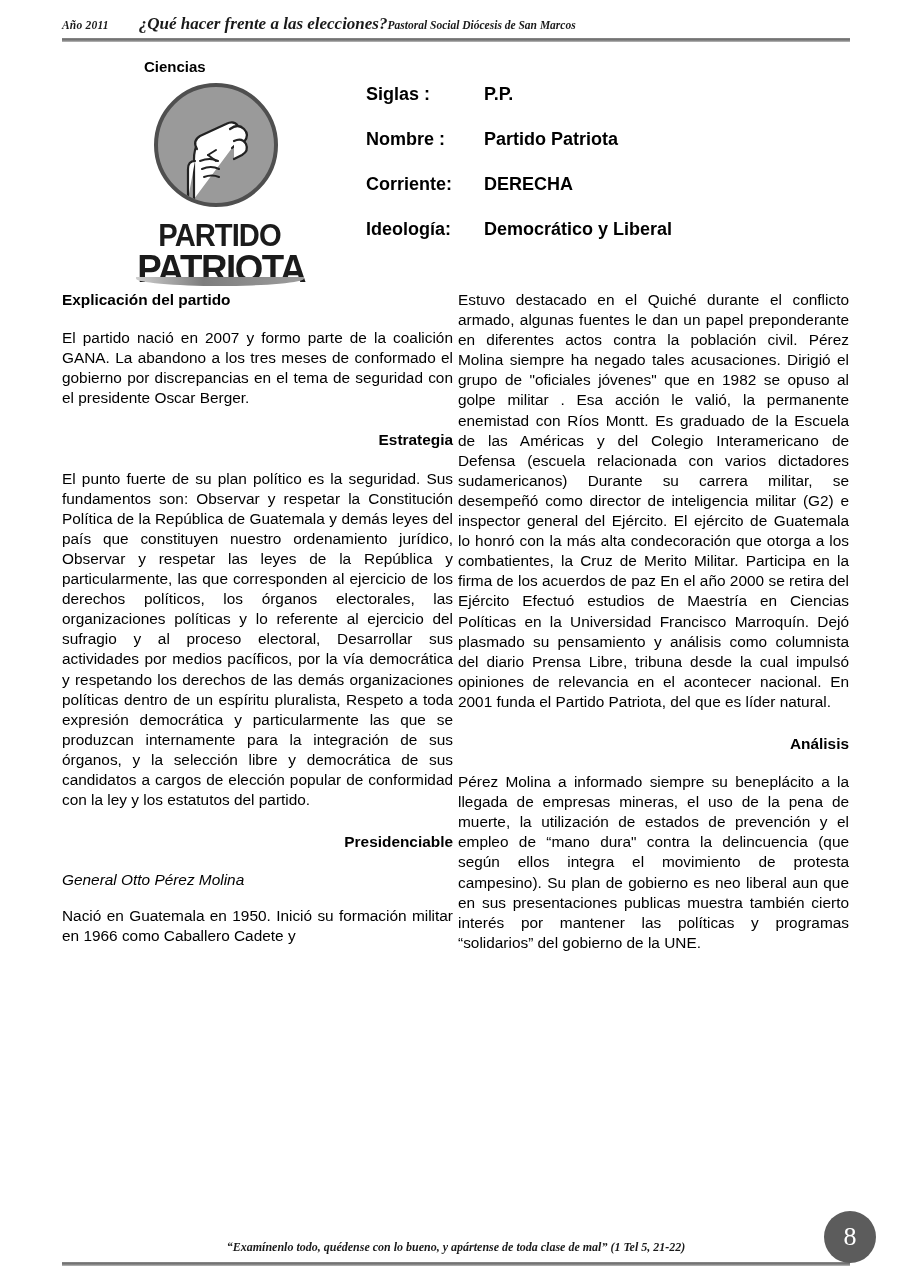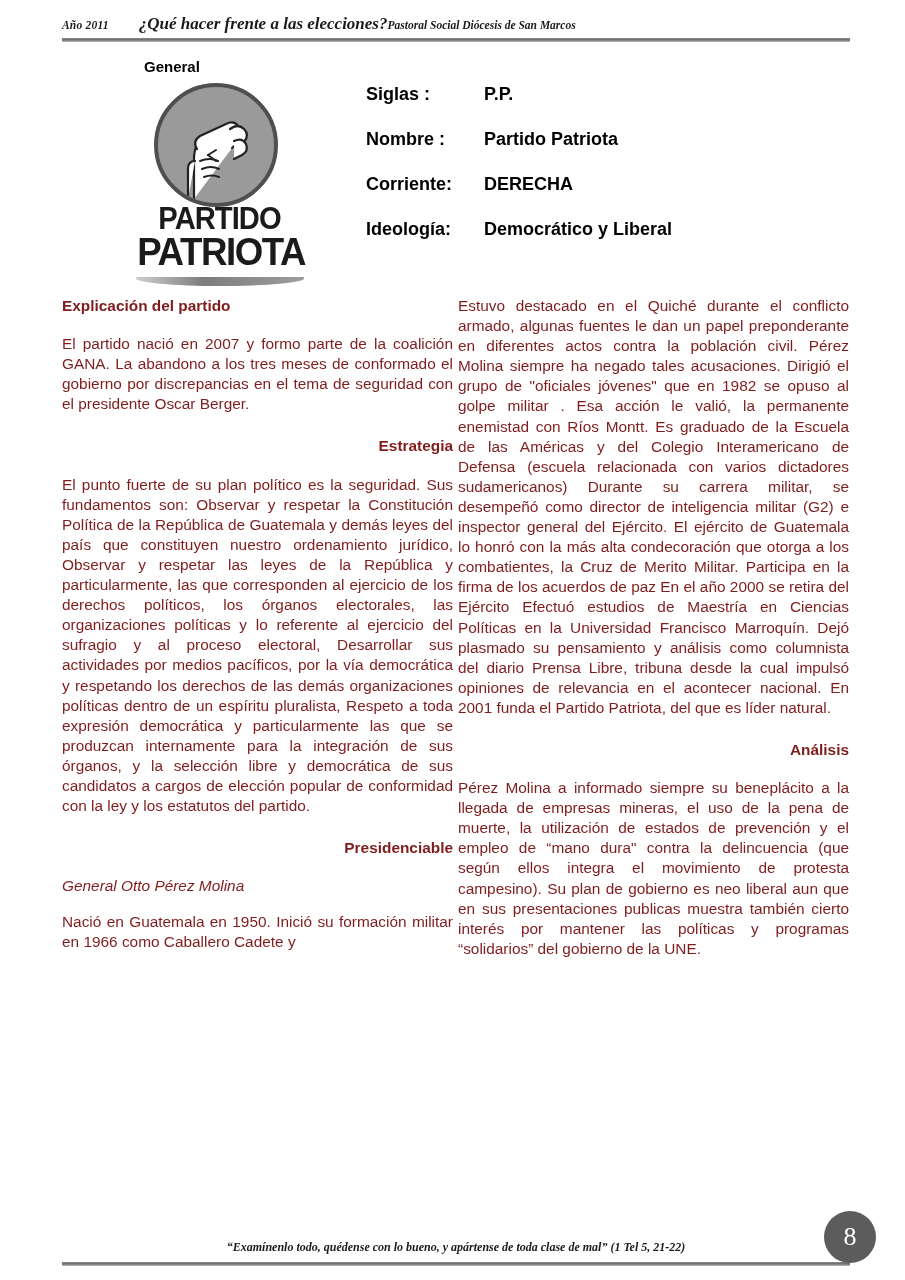--- a/index.html
+++ b/index.html
@@ -109,21 +109,21 @@
   }
   .logo-fist {
     position: absolute;
     left: 50%;
     top: 16px;
     transform: translateX(-50%);
   }
   .logo-wordmark {
     position: absolute;
     left: 0;
-    top: 124px;
+    top: 141px;
     width: 175px;
     text-align: center;
     font-family: "Liberation Sans Narrow", "Liberation Sans", sans-serif;
     font-weight: bold;
     color: #1b1b1b;
     line-height: 0.92;
   }
   .wm1 {
     font-size: 31px;
     letter-spacing: -1px;
@@ -160,26 +160,26 @@
     font-size: 18px;
     font-weight: bold;
     color: #000;
   }
   .pi-label { width: 118px; flex: 0 0 118px; white-space: nowrap; }
   .pi-value { white-space: nowrap; }
 
   
   .col {
     position: absolute;
-    top: 296px;
+    top: 290px;
     width: 391px;
     font-size: 15.4px;
     line-height: 1.305;
     text-align: justify;
-    color: #7f1d1d;
+    color: #000000;
   }
   .col-left  { left: 62px; }
   .col-right { left: 458px; }
 
   .col p {
     margin: 0 0 16px 0;
     text-align: justify;
   }
   .col p.tight { margin-bottom: 0; }
   .col h2 {
@@ -245,21 +245,21 @@
   <div class="header">
     <div class="header-row">
       <span class="hdr-left">Año 2011</span>
       <span class="hdr-center">¿Qué  hacer frente a las elecciones?</span>
       <span class="hdr-right">Pastoral Social Diócesis de San Marcos</span>
     </div>
     <div class="header-rule"></div>
   </div>
 
   <div class="logo-block">
-    <div class="logo-caption">General</div>
+    <div class="logo-caption">Ciencias</div>
     <div class="logo-art">
       <div class="logo-circle">
         <svg class="logo-fist" width="104" height="104" viewBox="0 0 104 104">
           <g fill="#ffffff" stroke="#222222" stroke-width="2.2" stroke-linejoin="round" stroke-linecap="round">
             <path d="M30 96 L30 56 Q30 38 44 32 L64 24 Q72 21 77 26 Q82 31 77 37 L68 45"></path>
             <path d="M33 46 Q28 38 36 33 L62 21 Q70 17 74 23"></path>
             <path d="M66 26 Q74 20 80 26 Q86 32 80 39 L72 46"></path>
             <path d="M70 38 Q78 34 82 41 Q85 48 78 52 L70 56"></path>
             <path d="M31 58 Q24 58 24 66 L24 96"></path>
           </g>

